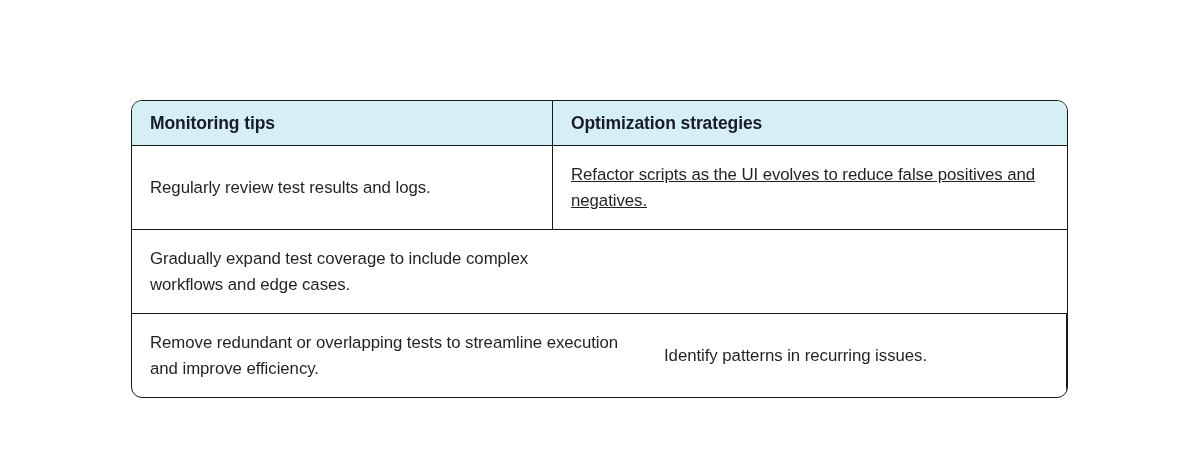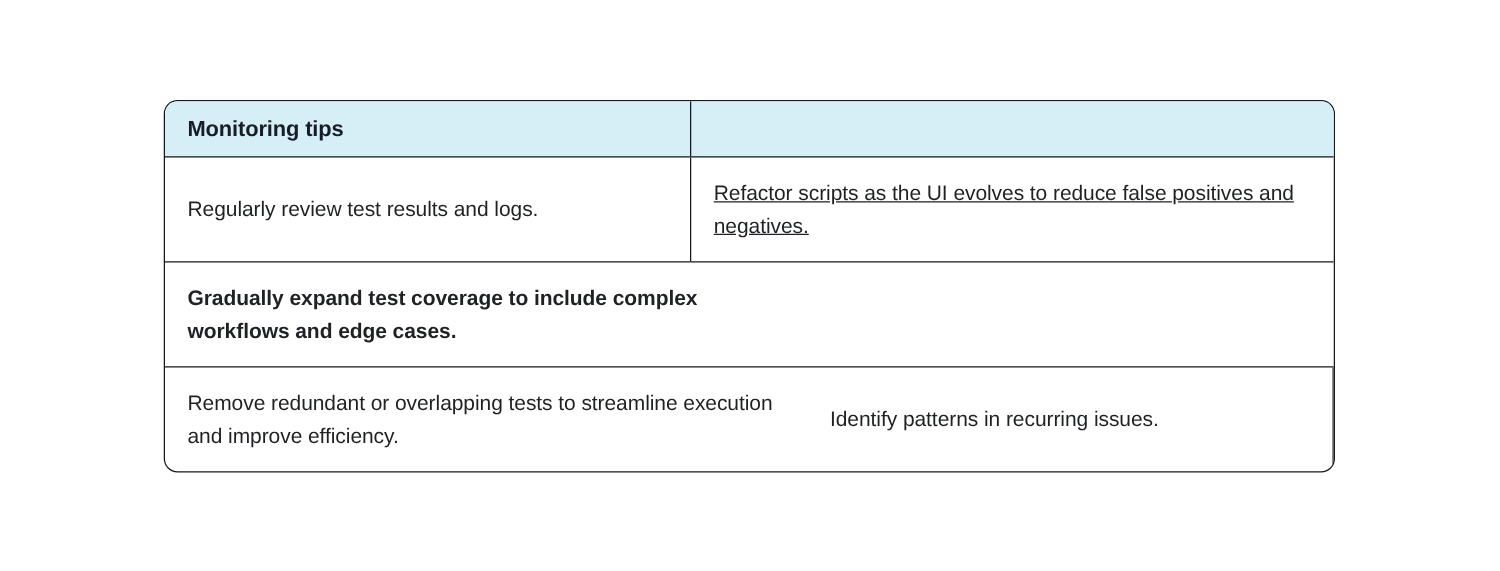--- a/index.html
+++ b/index.html
@@ -12,20 +12,21 @@
     background: #ffffff;
     font-family: "Liberation Sans", "DejaVu Sans", sans-serif;
     -webkit-font-smoothing: antialiased;
     overflow: hidden;
   }
 
   #canvas {
     position: relative;
     width: 1200px;
     height: 377px;
+    margin-top: 20px;
   }
 
   .comparison-table {
     position: absolute;
     left: 131px;
     top: 80px;
     width: 937px;
     height: 298px;
     box-sizing: border-box;
     border: 1.6px solid #16181d;
@@ -94,33 +95,34 @@
 
   .body-cell .cell-text {
     display: block;
     max-width: 100%;
   }
 
   
   .row-0 .col-0 .cell-text { max-width: 350px; }
   .row-0 .col-1 .cell-text { max-width: 470px; text-decoration: underline; }
   .row-1 .col-0 .cell-text { max-width: 340px; }
-  .row-1 .col-1 .cell-text { max-width: 452px; font-weight: bold; }
+  .row-1 .col-1 .cell-text { max-width: 452px; }
   .row-2 .col-0 .cell-text { max-width: 390px; }
   .row-2 .col-1 .cell-text { max-width: 478px; }
 </style>
 </head>
 <body>
 
 <div id="canvas">
 
   <div class="comparison-table">
 
     <div class="table-header-row">
       <div class="cell col-0 header-cell">Monitoring tips</div>
+      <div class="cell col-1 header-cell">Optimization strategies</div>
     </div>
 
     <div class="table-body">
 
       <div class="table-row row-0">
         <div class="cell col-0 body-cell">
           <span class="cell-text">Regularly review test results and logs.</span>
         </div>
         <div class="cell col-1 body-cell">
           <span class="cell-text">Refactor scripts as the UI evolves to reduce false positives and negatives.</span>

